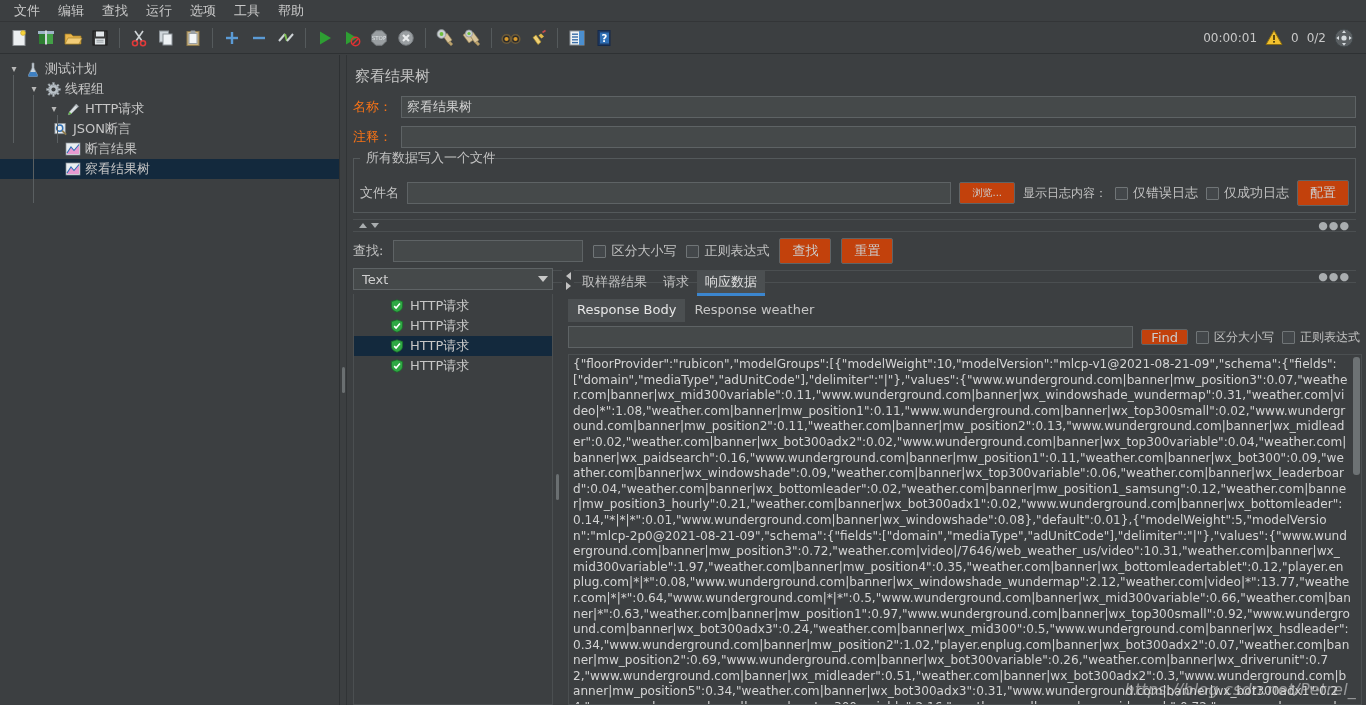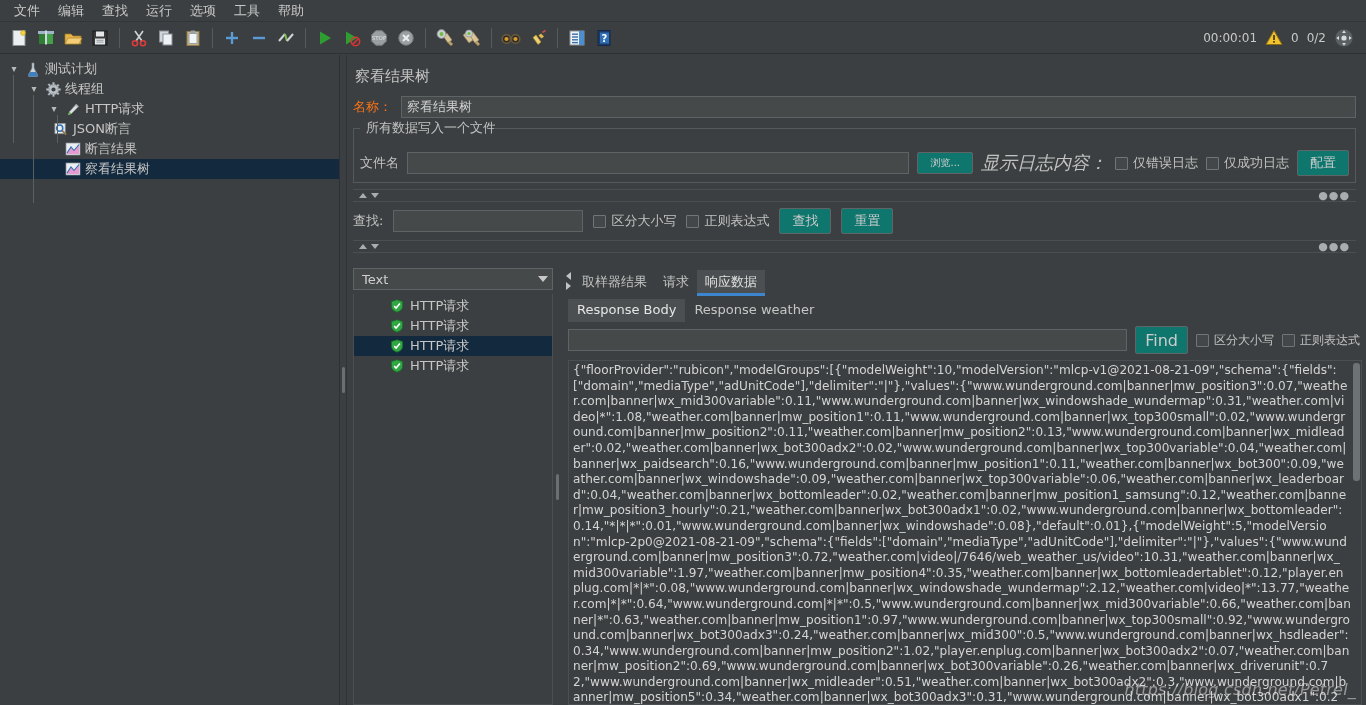--- a/index.html
+++ b/index.html
@@ -108,21 +108,21 @@
   }
   .groupbox::before { left: 0; width: 6px; }
   .groupbox::after { right: 0; left: 140px; }
   .gb-title {
     position: absolute; top: -9px; left: 8px; background: #3c3f41;
     padding: 0 4px; font-size: 13px; color: #c2c2c2;
   }
   .file-row { display: flex; align-items: center; gap: 8px; padding-top: 12px; }
   .file-label { font-size: 13px; color: #c2c2c2; }
   .btn {
-    background: #0f766e; border: 1px solid #5f6466; color: #cccccc;
+    background: #c2410c; border: 1px solid #5f6466; color: #cccccc;
     height: 23px; padding: 0 10px; font-size: 12px; border-radius: 2px;
     cursor: default; font-family: "DejaVu Sans", "Liberation Sans", sans-serif;
     display: inline-flex; align-items: center; justify-content: center;
     white-space: nowrap;
   }
   .btn.small { font-size: 10px; height: 22px; padding: 0 12px; }
   .btn.cfg { font-size: 13px; height: 26px; padding: 0 12px; }
   .chk { display: inline-flex; align-items: center; gap: 5px; font-size: 13px; color: #c2c2c2; white-space: nowrap; }
   .chk .box {
     width: 13px; height: 13px; border: 1px solid #707577; background: #43474a;
@@ -552,28 +552,32 @@
 
     <div class="right-pane">
 
       <div class="panel-title">察看结果树</div>
 
       <div class="form-row">
         <span class="form-label">名称：</span>
         <input class="inp" value="察看结果树" style="">
       </div>
 
+      <div class="form-row" style="padding-top:6px;">
+        <span class="form-label">注释：</span>
+        <input class="inp" value="" style="">
+      </div>
 
       <div class="groupbox">
         <span class="gb-title">所有数据写入一个文件</span>
         <div class="file-row">
           <span class="file-label">文件名</span>
           <input class="inp" style="flex: 1 1 0%; max-width: 552px;" value="">
           <button class="btn small">浏览...</button>
-          <span style="font-size:18px;color:#c2c2c2;font-style:italic;">显示日志内容：</span>
+          <span style="font-size:12px;color:#c2c2c2;">显示日志内容：</span>
           <label class="chk">
             <span class="box"></span>
             <span>仅错误日志</span>
           </label>
           <label class="chk">
             <span class="box"></span>
             <span>仅成功日志</span>
           </label>
           <button class="btn cfg">配置</button>
         </div>
@@ -676,21 +680,21 @@
             </div>
           </div>
 
           <div class="subtabs">
             <div class="subtab active">Response Body</div>
             <div class="subtab">Response weather</div>
           </div>
 
           <div class="find-row">
             <input class="find-input" value="" style="">
-            <button class="btn" style="font-size:16px;height:28px;padding:0 9px;">Find</button>
+            <button class="btn" style="font-size:13px;height:16px;padding:0 9px;">Find</button>
             <label class="chk" style="font-size:12px;">
               <span class="box"></span>
               <span>区分大小写</span>
             </label>
             <label class="chk" style="font-size:12px;">
               <span class="box"></span>
               <span>正则表达式</span>
             </label>
           </div>
 

